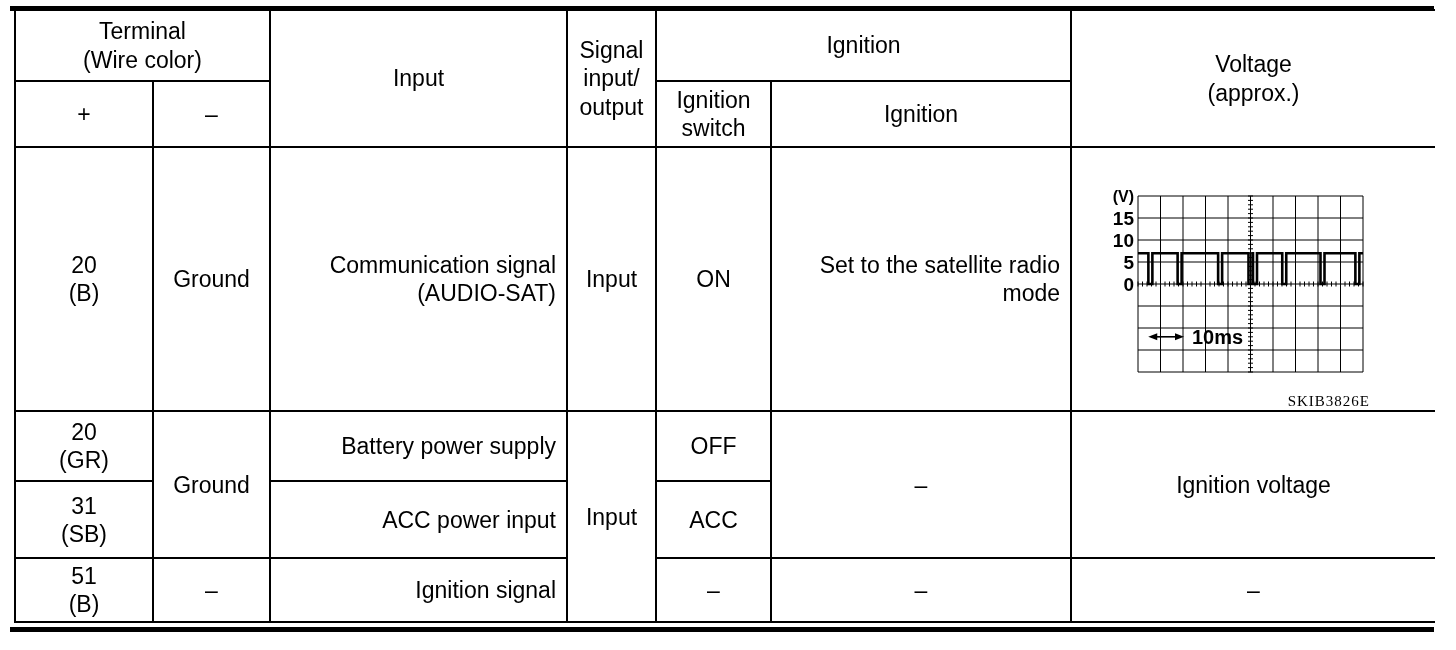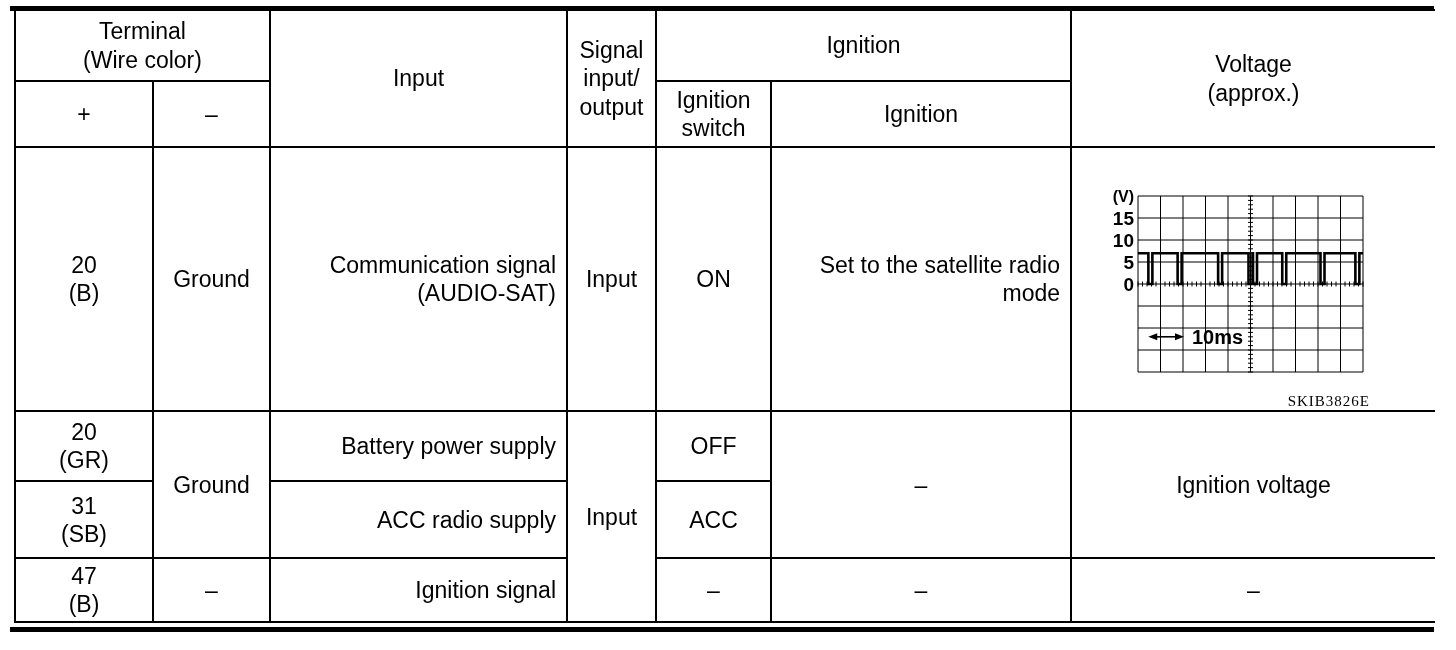--- a/index.html
+++ b/index.html
@@ -243,26 +243,26 @@
       <td class="left">Battery power supply</td>
       <td rowspan="3">Input</td>
       <td>OFF</td>
       <td rowspan="2">–</td>
       <td rowspan="2" class="no-r">Ignition voltage</td>
     </tr>
 
     <tr class="r3">
       <td>31
 (SB)</td>
-      <td class="left">ACC radio supply</td>
+      <td class="left">ACC power input</td>
       <td>ACC</td>
     </tr>
 
     <tr class="r4">
-      <td>47
+      <td>51
 (B)</td>
       <td>–</td>
       <td class="left">Ignition signal</td>
       <td>–</td>
       <td>–</td>
       <td class="no-r">–</td>
     </tr>
   </tbody>
     </table>
 

